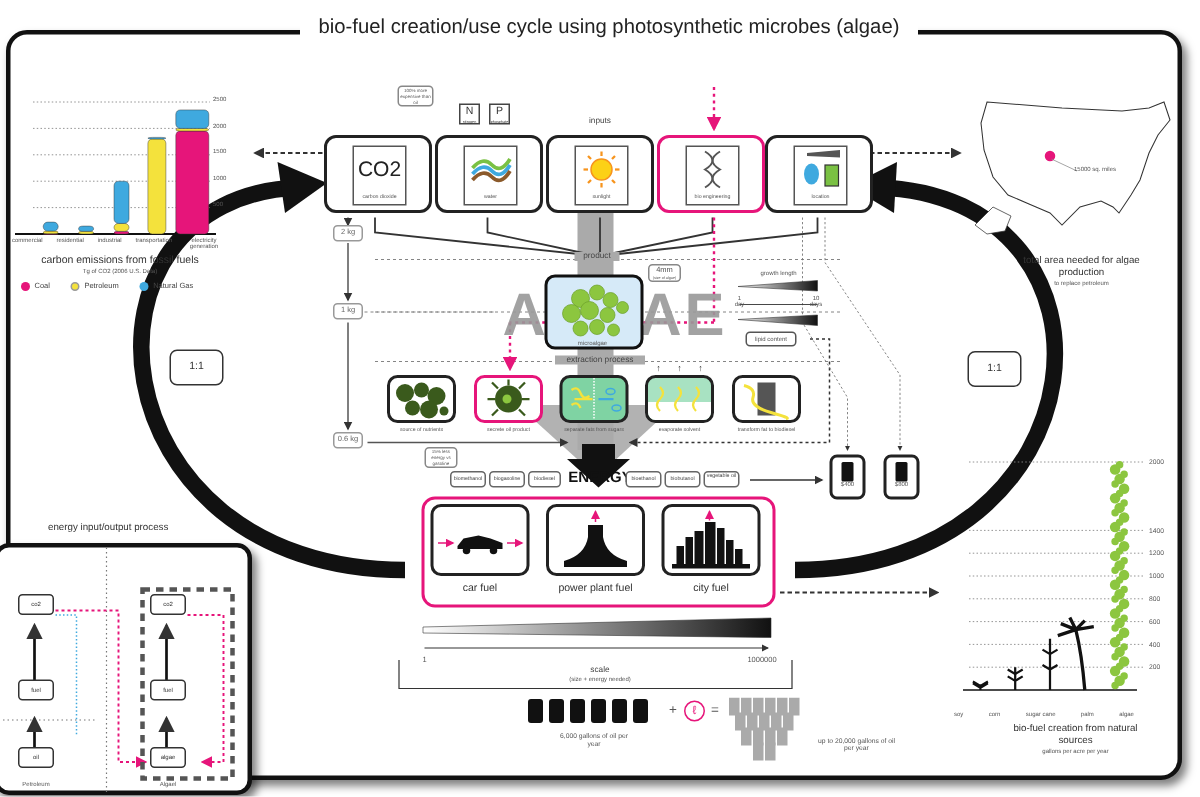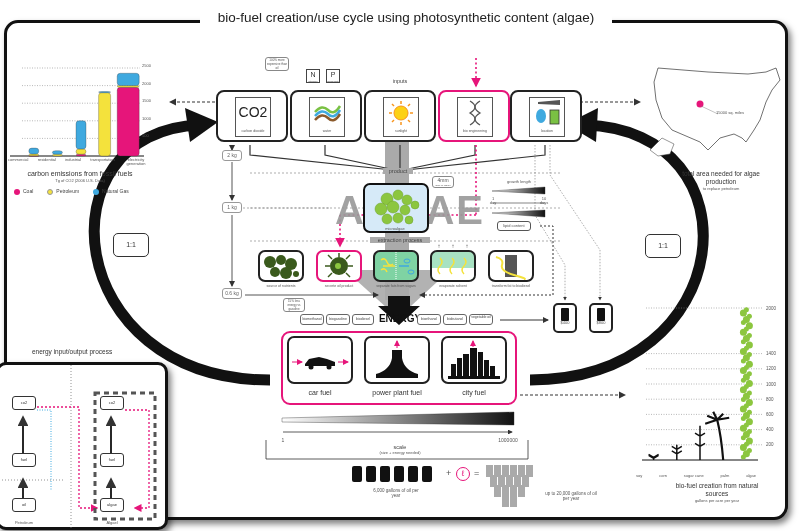--- a/index.html
+++ b/index.html
@@ -25,21 +25,21 @@
   .use-box { position: absolute; top: 336px; width: 66px; height: 48px; border: 2px solid #222; border-radius: 7px; background: #fff; }
   .use-lbl { position: absolute; top: 388px; width: 70px; font-size: 7px; color: #333; text-align: center; line-height: 1.3; }
   .pump { position: absolute; top: 303px; width: 24px; height: 30px; border: 2px solid #222; border-radius: 5px; background: #fff; }
   .legend-sw { display: inline-block; width: 6px; height: 6px; border-radius: 50%; vertical-align: middle; margin-right: 3px; }
   .io-box { position: absolute; width: 24px; height: 14px; border: 1.5px solid #333; border-radius: 3px; background: #fff; font-size: 4px; text-align: center; line-height: 11px; color: #333; }
 </style>
 </head>
 <body>
 
 <div class="frame"></div>
-<div class="title">bio-fuel creation/use cycle using photosynthetic content (algae)</div>
+<div class="title">bio-fuel creation/use cycle using photosynthetic microbes (algae)</div>
 
 <svg class="abs" style="left:0;top:0" width="800" height="531">
   <defs>
     <marker id="arrBlk" markerWidth="6" markerHeight="6" refX="5" refY="3" orient="auto">
         <path d="M0,0 L6,3 L0,6 z" fill="#333"></path>
       </marker>
     <marker id="arrPink" markerWidth="6" markerHeight="6" refX="5" refY="3" orient="auto">
         <path d="M0,0 L6,3 L0,6 z" fill="#e6157a"></path>
       </marker>
   </defs>

